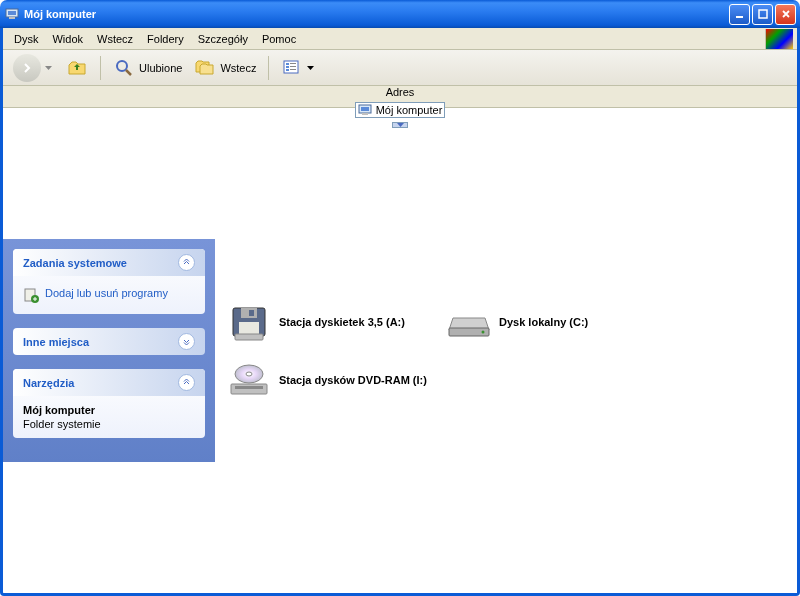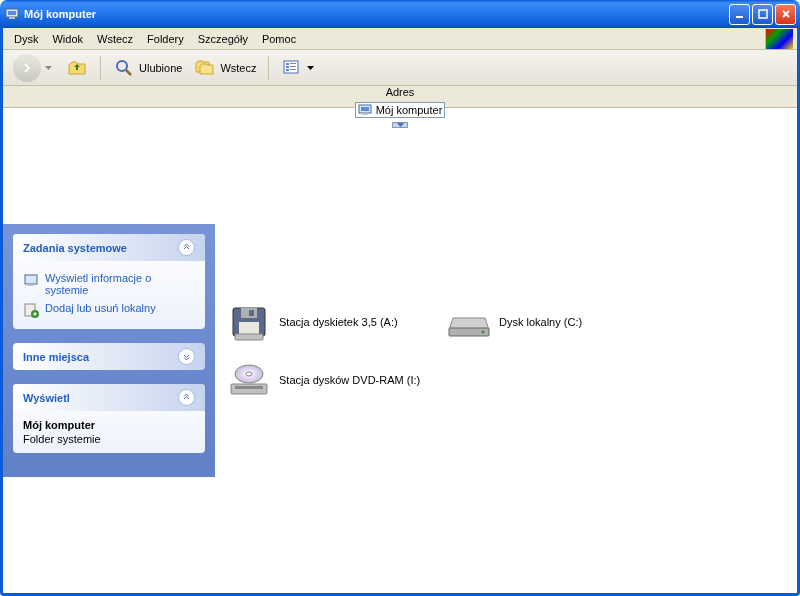--- a/index.html
+++ b/index.html
@@ -42,21 +42,21 @@
 .pane { background: linear-gradient(to bottom, #fff, #eef2fc); border-radius: 4px; margin-bottom: 14px; overflow: hidden; }
 .pane-hdr { background: linear-gradient(to right, #fff, #c6d4ee); padding: 5px 10px; display: flex; align-items: center; justify-content: space-between; cursor: pointer; }
 .pane-hdr .title { color: #215dc6; font-weight: bold; }
 .pane-hdr .chev { width: 17px; height: 17px; border-radius: 50%; background: #fff; border: 1px solid #a0b8e0; display: flex; align-items: center; justify-content: center; }
 .pane-body { padding: 8px 10px; }
 .task { display: flex; align-items: flex-start; gap: 6px; padding: 3px 0; color: #215dc6; cursor: pointer; }
 .task .ticon { width: 16px; height: 16px; flex-shrink: 0; }
 .details-body { padding: 8px 10px; color: #000; }
 .details-body .name { font-weight: bold; margin-bottom: 2px; }
 
-.content { flex: 1; background: #fff; padding: 8px; display: flex; flex-wrap: wrap; align-content: flex-start; }
+.content { flex: 1; background: #fff; padding: 8px; display: flex; flex-wrap: wrap; align-content: flex-start; font-weight: bold; }
 .drive { width: 220px; height: 58px; display: flex; align-items: center; gap: 8px; padding: 4px; cursor: pointer; }
 .drive .dicon { width: 44px; height: 40px; display: flex; align-items: center; justify-content: center; }
 .drive .label { color: #000; }
 
 
 .frame { border: 3px solid #0a5bd6; border-top: none; height: calc(596px - 28px); border-radius: 0 0 4px 4px; overflow: hidden; }
 </style>
 </head>
 <body>
 
@@ -186,50 +186,43 @@
         <span class="title">Zadania systemowe</span>
         <span class="chev">
               <svg width="9" height="9" viewBox="0 0 9 9">
                 <path d="M2 6l2.5-2.5L7 6M2 3.5l2.5-2.5L7 3.5" stroke="#4a6ac0" fill="none"></path>
               </svg>
             </span>
       </div>
       <div class="pane-body">
         <div class="task">
           <span class="ticon"><svg viewBox="0 0 16 16">
-                  <rect x="2" y="3" width="12" height="9" fill="#d8e8f8" stroke="#4a6a9a"></rect>
-                  <rect x="5" y="12" width="6" height="2" fill="#c0c0c0"></rect>
-                </svg></span>
-          <span>Wyświetl informacje o systemie</span>
-        </div>
-        <div class="task">
-          <span class="ticon"><svg viewBox="0 0 16 16">
                   <rect x="2" y="2" width="10" height="12" fill="#f0f0e8" stroke="#888"></rect>
                   <circle cx="12" cy="12" r="4" fill="#3a9030"></circle>
                   <path d="M12 10v4M10 12h4" stroke="#fff"></path>
                 </svg></span>
-          <span>Dodaj lub usuń lokalny</span>
+          <span>Dodaj lub usuń programy</span>
         </div>
       </div>
     </div>
 
     <div class="pane">
       <div class="pane-hdr">
         <span class="title">Inne miejsca</span>
         <span class="chev">
               <svg width="9" height="9" viewBox="0 0 9 9">
                 <path d="M2 3l2.5 2.5L7 3M2 5.5l2.5 2.5L7 5.5" stroke="#4a6ac0" fill="none"></path>
               </svg>
             </span>
       </div>
     </div>
 
     <div class="pane">
       <div class="pane-hdr">
-        <span class="title">Wyświetl</span>
+        <span class="title">Narzędzia</span>
         <span class="chev">
               <svg width="9" height="9" viewBox="0 0 9 9">
                 <path d="M2 6l2.5-2.5L7 6M2 3.5l2.5-2.5L7 3.5" stroke="#4a6ac0" fill="none"></path>
               </svg>
             </span>
       </div>
       <div class="details-body">
         <div class="name">Mój komputer</div>
         <div>Folder systemie</div>
       </div>

